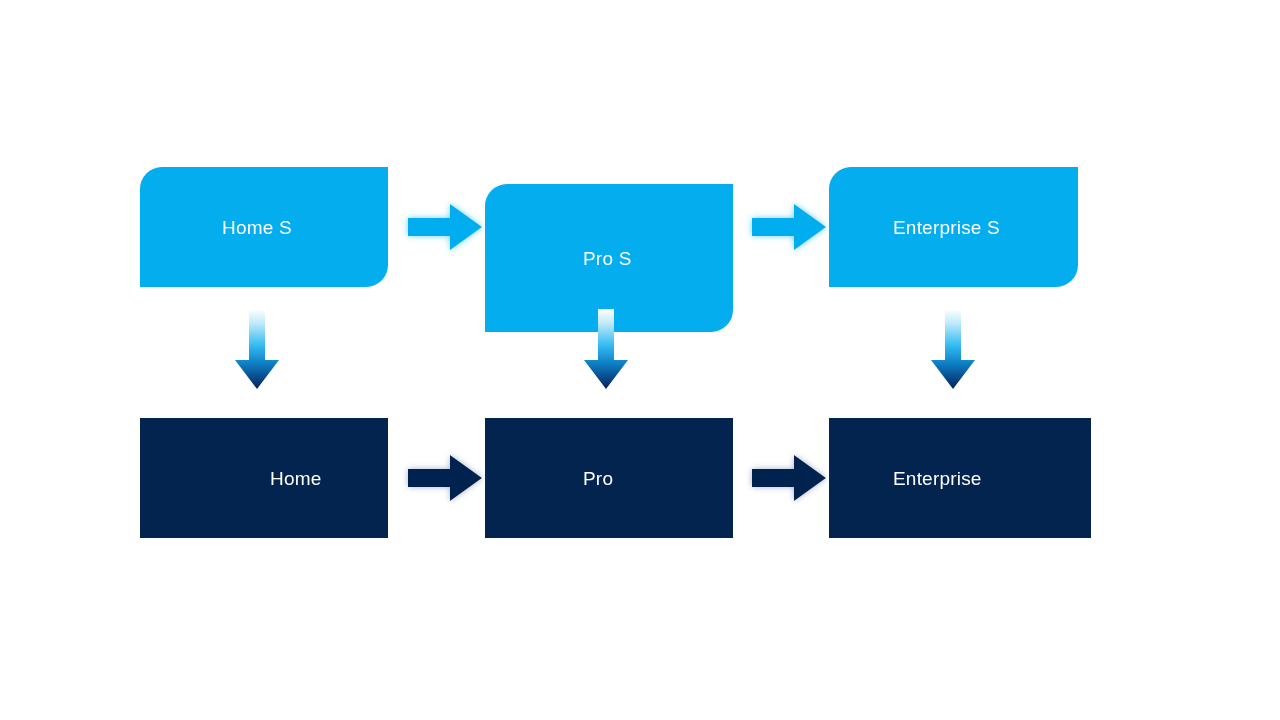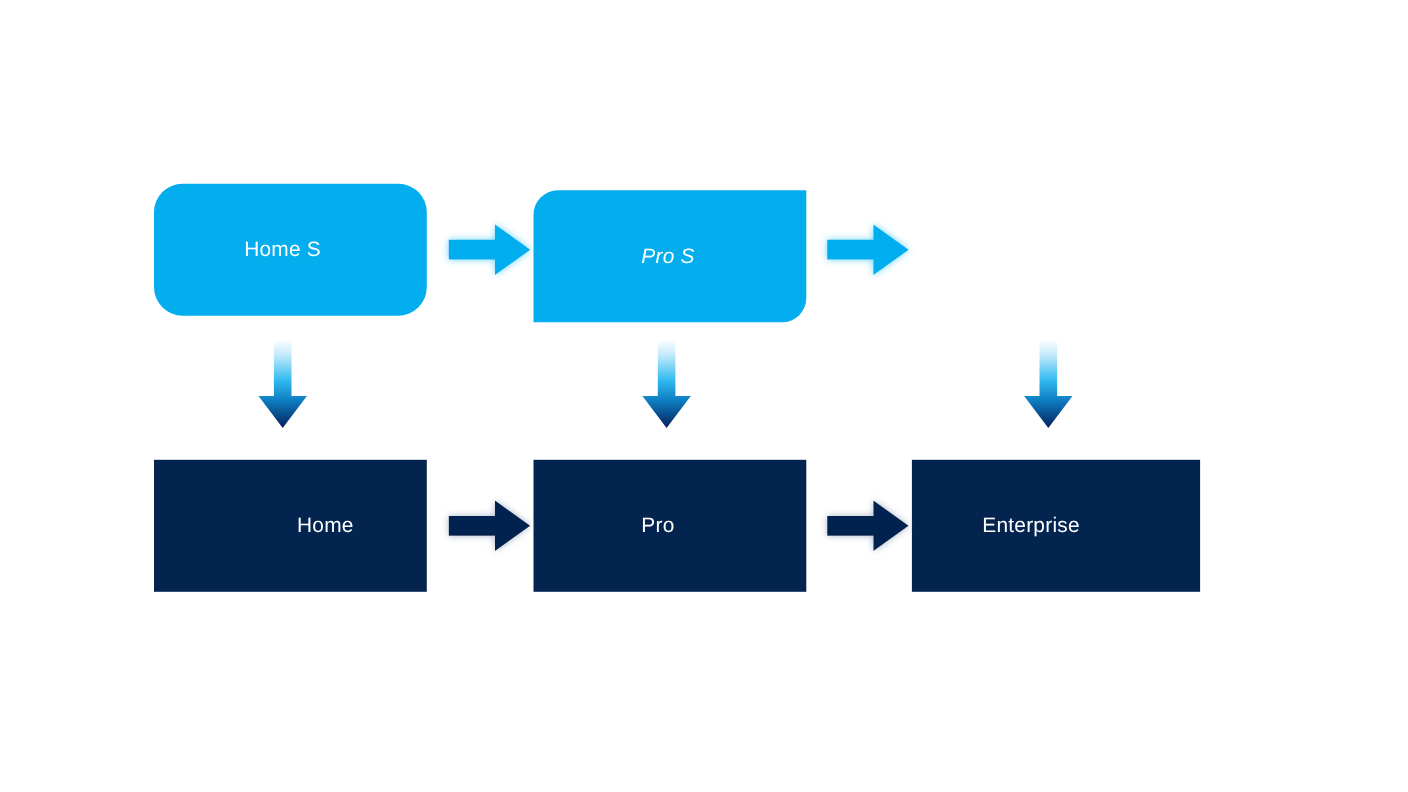--- a/index.html
+++ b/index.html
@@ -45,22 +45,22 @@
     background: #04ADEE;
     border-radius: 22px 0 22px 0;
   }
   
   .node-bottom {
     background: #042450;
     border-radius: 0;
   }
 
   
-  #node-home-s      { left: 140px; top: 167px; width: 248px; height: 120px; border-radius: 26px; }
-  #node-pro-s       { left: 485px; top: 173px; width: 248px; height: 120px; font-style: italic; }
+  #node-home-s      { left: 140px; top: 167px; width: 248px; height: 120px; }
+  #node-pro-s       { left: 485px; top: 184px; width: 248px; height: 148px; }
   #node-enterprise-s{ left: 829px; top: 167px; width: 249px; height: 120px; }
 
   
   #node-home        { left: 140px; top: 418px; width: 248px; height: 120px; padding-left: 48px; }
   #node-pro         { left: 485px; top: 418px; width: 248px; height: 120px; }
   #node-enterprise  { left: 829px; top: 418px; width: 262px; height: 120px; }
 
   
   #node-home-s       .node-label { margin-left: 82px; }
   #node-pro-s        .node-label { margin-left: 98px; }
@@ -92,20 +92,23 @@
 <div id="diagram-canvas">
 
   <div class="node-box node-top" id="node-home-s">
     <span class="node-label">Home S</span>
   </div>
 
   <div class="node-box node-top" id="node-pro-s">
     <span class="node-label">Pro S</span>
   </div>
 
+  <div class="node-box node-top" id="node-enterprise-s">
+    <span class="node-label">Enterprise S</span>
+  </div>
 
   <div class="arrow" id="arrow-home-to-pro">
     <svg width="78" height="58" viewBox="0 0 78 58">
       <defs>
         <filter id="glowBlue1" x="-60%" y="-60%" width="220%" height="220%">
           <feDropShadow dx="0" dy="0" stdDeviation="3.2" flood-color="#5FD0F7" flood-opacity="0.95"></feDropShadow>
         </filter>
       </defs>
       <polygon points="2,20 44,20 44,6 76,29 44,52 44,38 2,38" fill="#04ADEE" filter="url(#glowBlue1)"></polygon>
     </svg>

